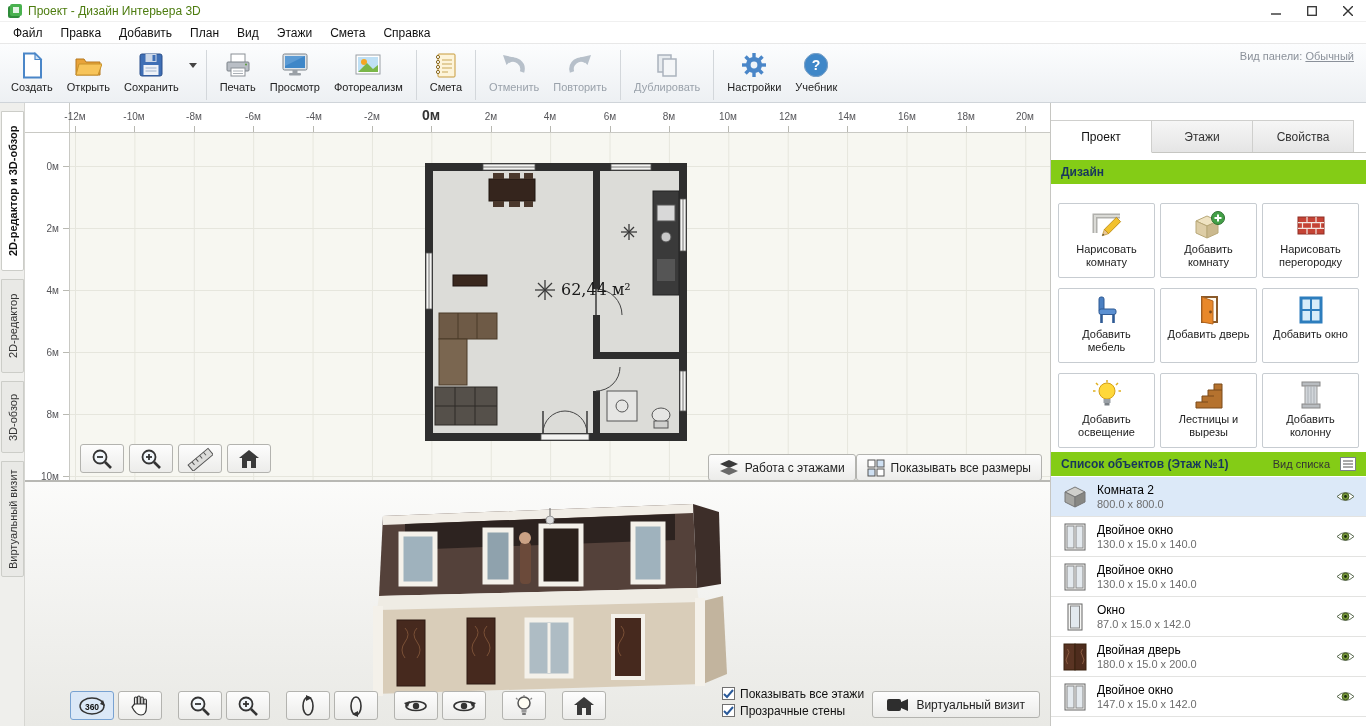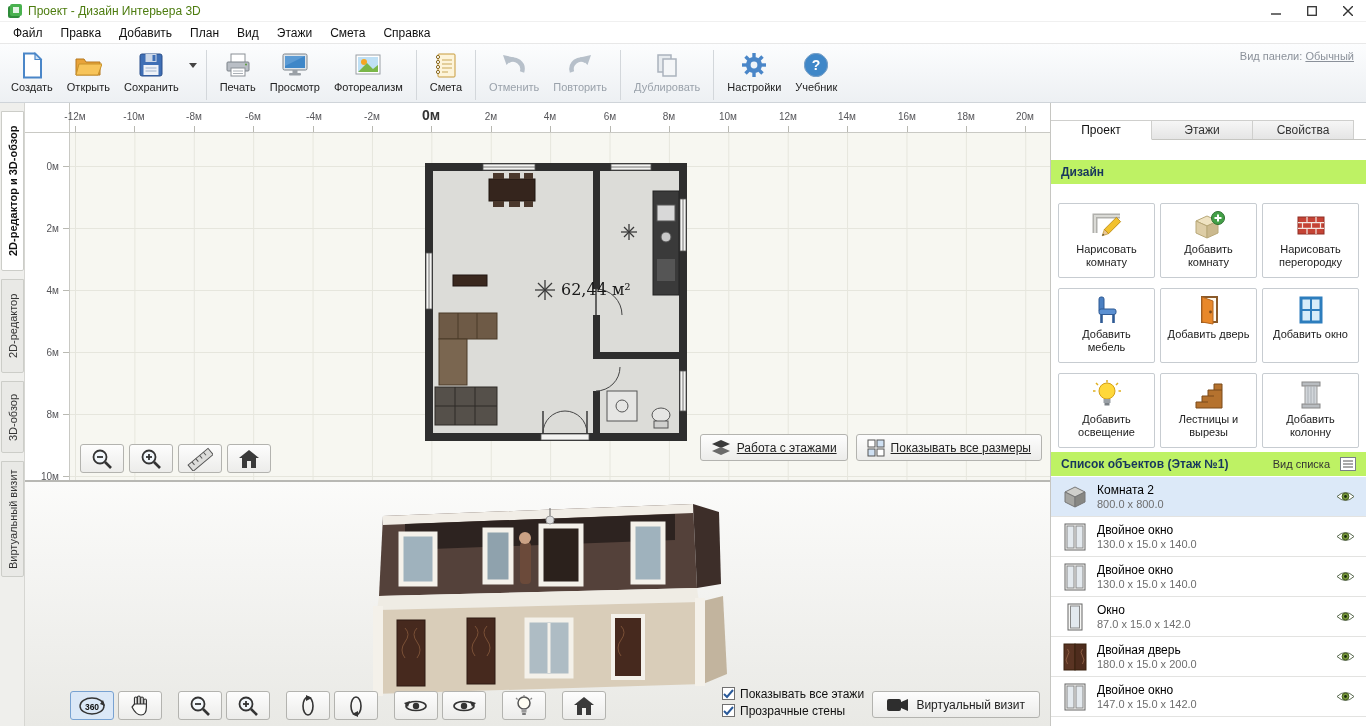--- a/index.html
+++ b/index.html
@@ -48,41 +48,41 @@
 .vruler .rlabel{position:absolute;right:10px;transform:translateY(-50%);font-size:10px;color:#56565a;}
 .corner{position:absolute;left:0;top:0;width:45px;height:30px;background:#fff;border-right:1px solid #c9c9c4;border-bottom:1px solid #c9c9c4;}
 .canvas2d{position:absolute;left:45px;top:30px;width:980px;height:348px;background-color:#f7f7f1;
   background-image:linear-gradient(to right,#e6e6dd 1px,transparent 1px),linear-gradient(to bottom,#e6e6dd 1px,transparent 1px);
   background-size:59.4px 100%,100% 62px;background-position:5px 0,0 33px;}
 .floorplan{position:absolute;left:355px;top:30px;}
 .tools2d{position:absolute;left:10px;bottom:8px;display:flex;gap:5px;}
 .tool-btn{width:44px;height:29px;background:linear-gradient(#fdfdfd,#ececea);border:1px solid #b3b3af;border-radius:3px;display:flex;align-items:center;justify-content:center;}
 .tool-btn.active{background:#dbe8f7;border-color:#78a2d2;}
 .flat-btn{height:27px;background:linear-gradient(#fdfdfd,#ececea);border:1px solid #b3b3af;border-radius:3px;display:flex;align-items:center;justify-content:center;gap:6px;padding:0 10px;font-size:12px;color:#222;white-space:nowrap;}
-.btns2d-right{position:absolute;right:8px;bottom:20px;display:flex;gap:8px;text-decoration:underline;}
+.btns2d-right{position:absolute;right:8px;bottom:0;display:flex;}
 
 
 .splitter{position:absolute;left:25px;top:480px;width:1025px;height:2px;background:#b8b8b4;}
 
 
 .viewer3d{position:absolute;left:25px;top:482px;width:1025px;height:244px;background:linear-gradient(#fbfbfa,#e9e9e5);}
 .house{position:absolute;left:320px;top:0px;}
 .tools3d{position:absolute;left:45px;bottom:6px;display:flex;gap:4px;align-items:center;}
 .tools3d .gap{width:8px;}
 .checks{position:absolute;left:697px;bottom:8px;display:flex;flex-direction:column;gap:3px;}
 .check-row{display:flex;align-items:flex-start;gap:5px;font-size:12px;color:#111;}
 .checkbox{width:13px;height:13px;background:#fff;border:1px solid #707070;display:flex;align-items:center;justify-content:center;}
 .visit-btn{position:absolute;right:10px;bottom:8px;height:27px;background:linear-gradient(#fdfdfd,#ececea);border:1px solid #b3b3af;border-radius:3px;display:flex;align-items:center;gap:7px;padding:0 14px;font-size:12px;color:#222;}
 
 
 .right-panel{position:absolute;left:1050px;top:103px;width:316px;bottom:0;background:#fff;border-left:1px solid #c6c6c2;}
-.rtabs{position:absolute;top:17px;left:0;right:0;height:20px;display:flex;border-bottom:1px solid #c6c6c2;}
+.rtabs{position:absolute;top:17px;left:0;right:0;height:33px;display:flex;border-bottom:1px solid #c6c6c2;}
 .rtab{width:101px;display:flex;align-items:center;justify-content:center;font-size:12px;color:#333;background:linear-gradient(#f6f6f6,#e5e5e5);border-right:1px solid #cfcfcd;border-top:1px solid #cfcfcd;}
 .rtab.active{background:#fff;border-bottom:1px solid #fff;margin-bottom:-1px;color:#111;}
-.sec-header{position:absolute;left:0;right:0;height:24px;background:#bef264;display:flex;align-items:center;justify-content:space-between;padding:0 10px;}
+.sec-header{position:absolute;left:0;right:0;height:24px;background:#84cc16;display:flex;align-items:center;justify-content:space-between;padding:0 10px;}
 .sec-header .sec-title{font-size:12px;font-weight:bold;color:#17365d;}
 .sec-header .sec-aux{font-size:11px;color:#333;display:flex;align-items:center;gap:10px;}
 .design-grid{position:absolute;top:88px;left:7px;width:302px;display:grid;grid-template-columns:repeat(3,97px);gap:10px 5px;margin-top:12px;}
 .dbtn{height:75px;background:#fff;border:1px solid #c7ccd1;border-radius:2px;display:flex;flex-direction:column;align-items:center;justify-content:flex-start;padding-top:6px;gap:3px;}
 .dbtn .dlabel{font-size:11px;line-height:1.18;text-align:center;color:#222;padding:0 3px;}
 .obj-list{position:absolute;top:374px;left:0;right:0;bottom:0;overflow:hidden;}
 .obj-row{height:40px;display:flex;align-items:center;border-bottom:1px solid #e3e3e1;background:#fff;padding:0 8px;}
 .obj-row.selected{background:#dce9f8;}
 .obj-icon{width:32px;display:flex;align-items:center;justify-content:center;flex:0 0 auto;}
 .obj-text{flex:1;padding-left:6px;display:flex;flex-direction:column;justify-content:center;gap:1px;}

